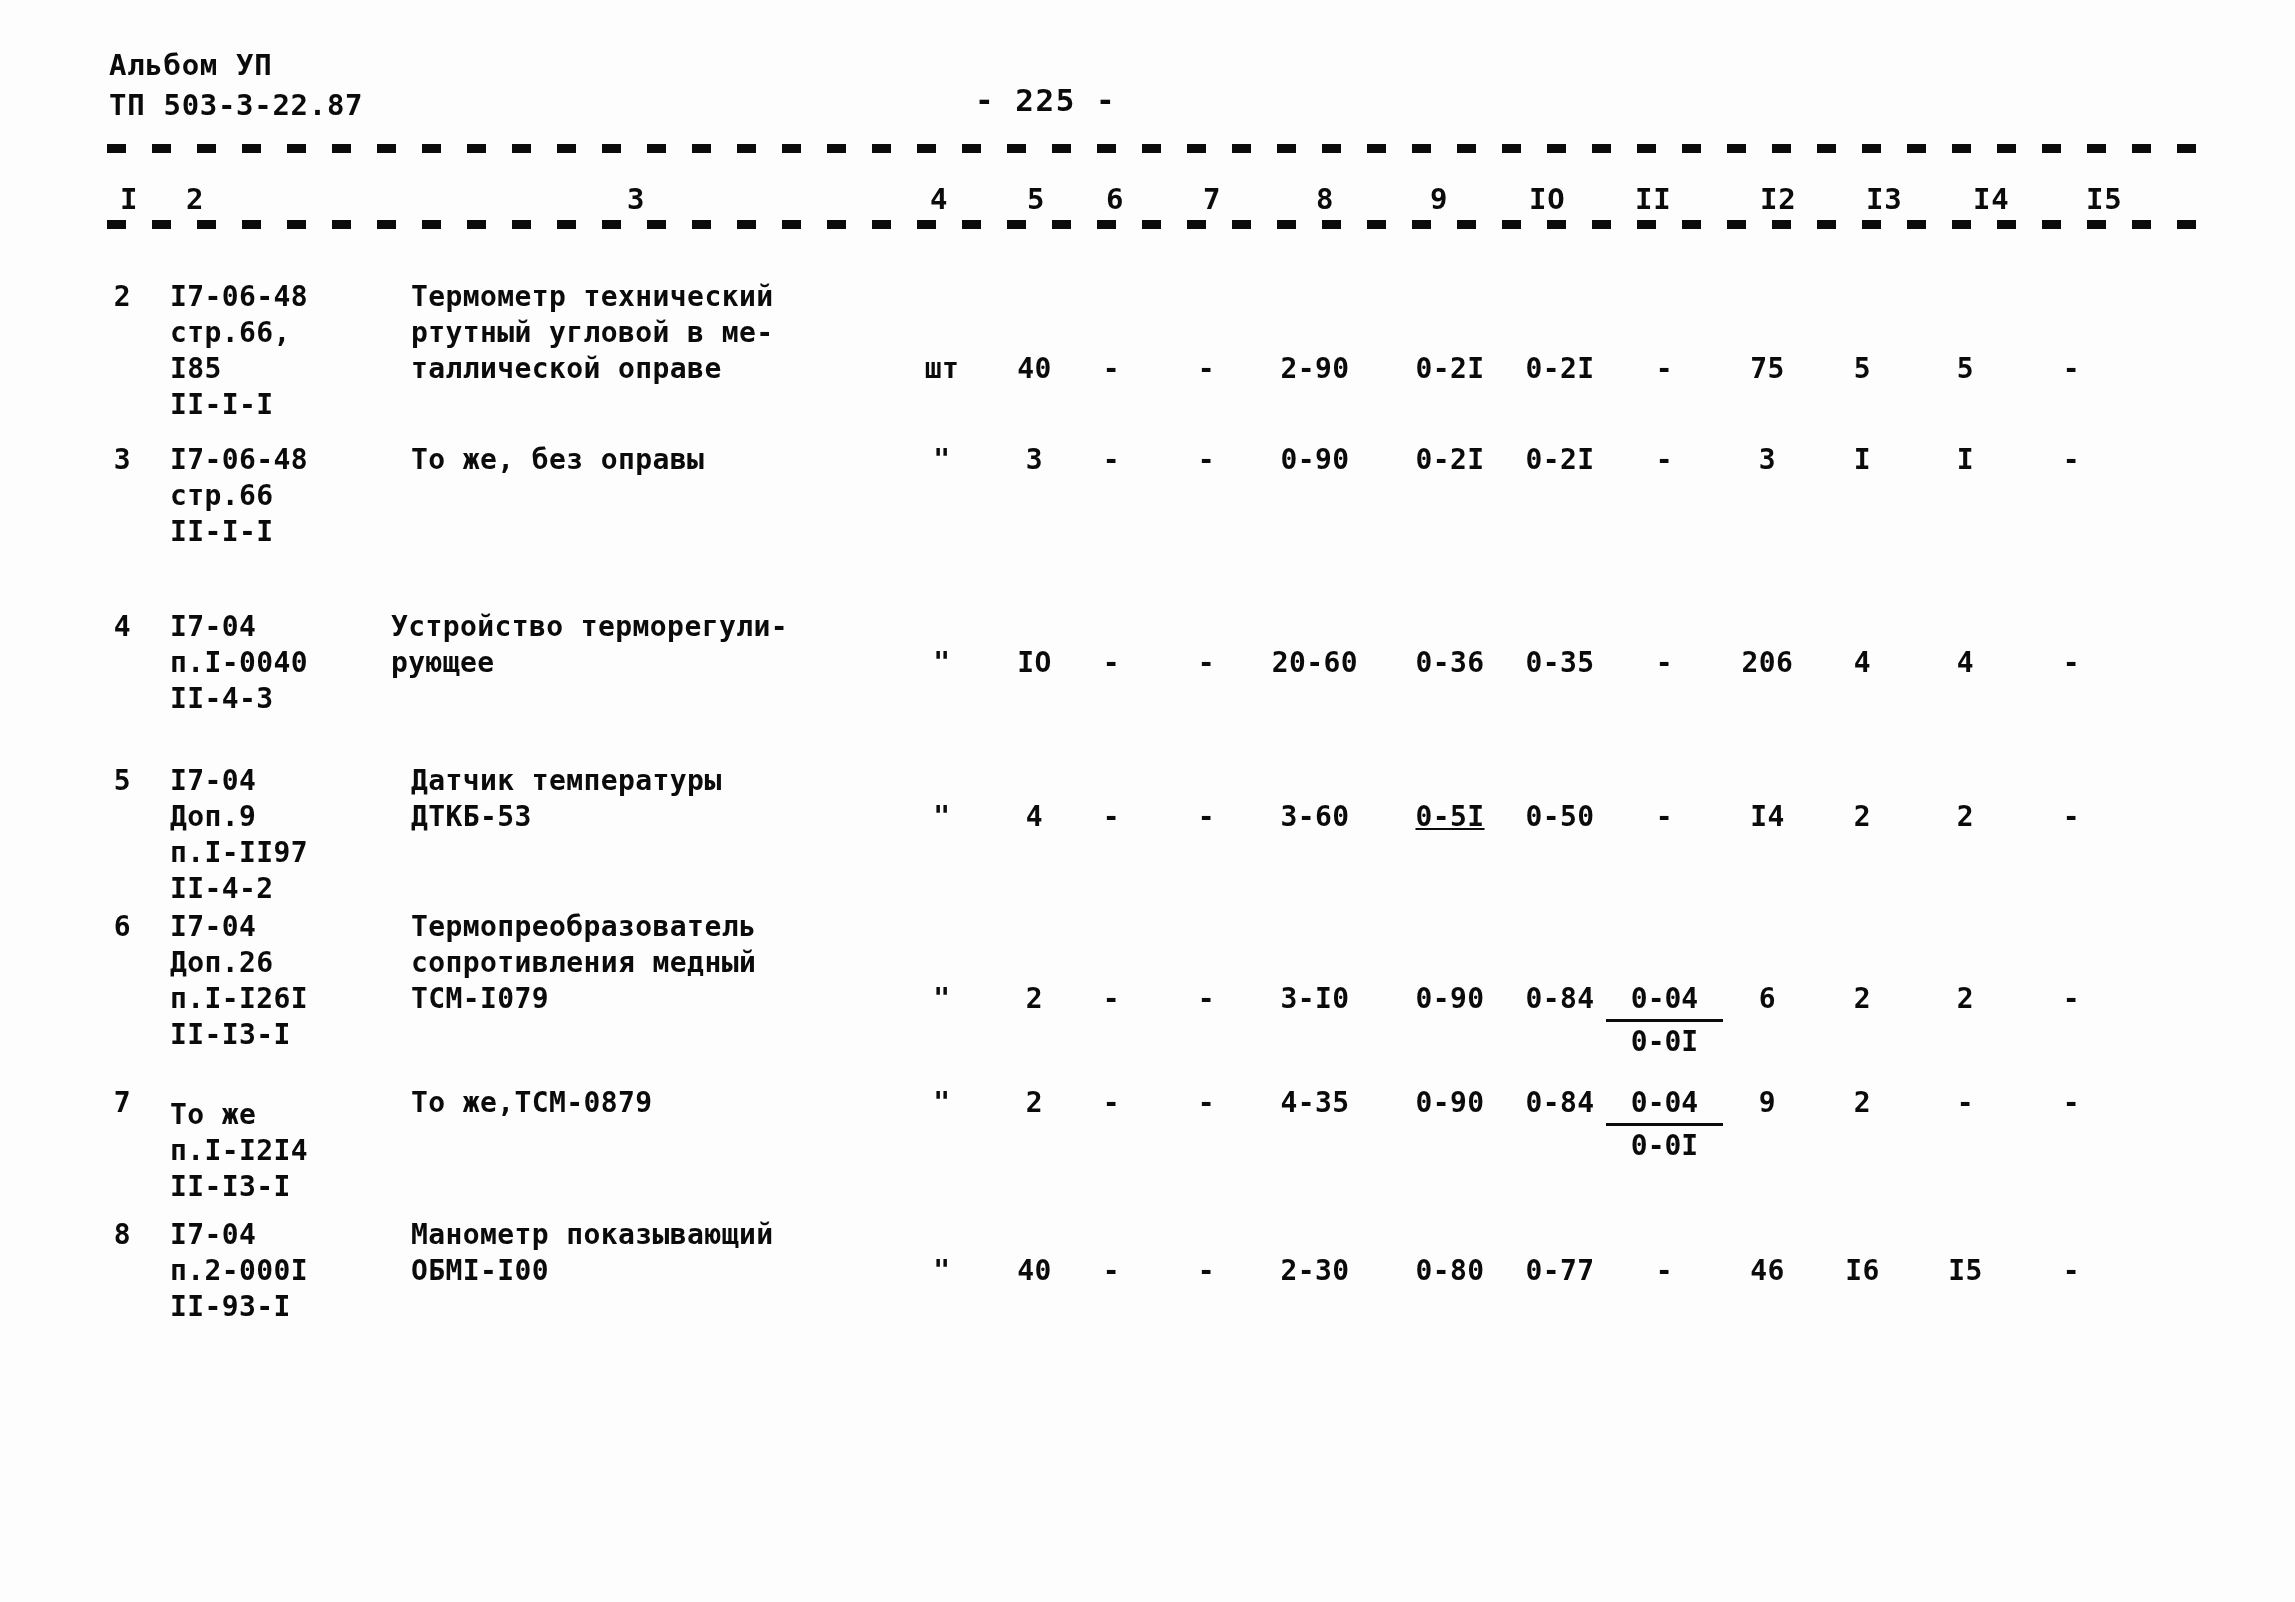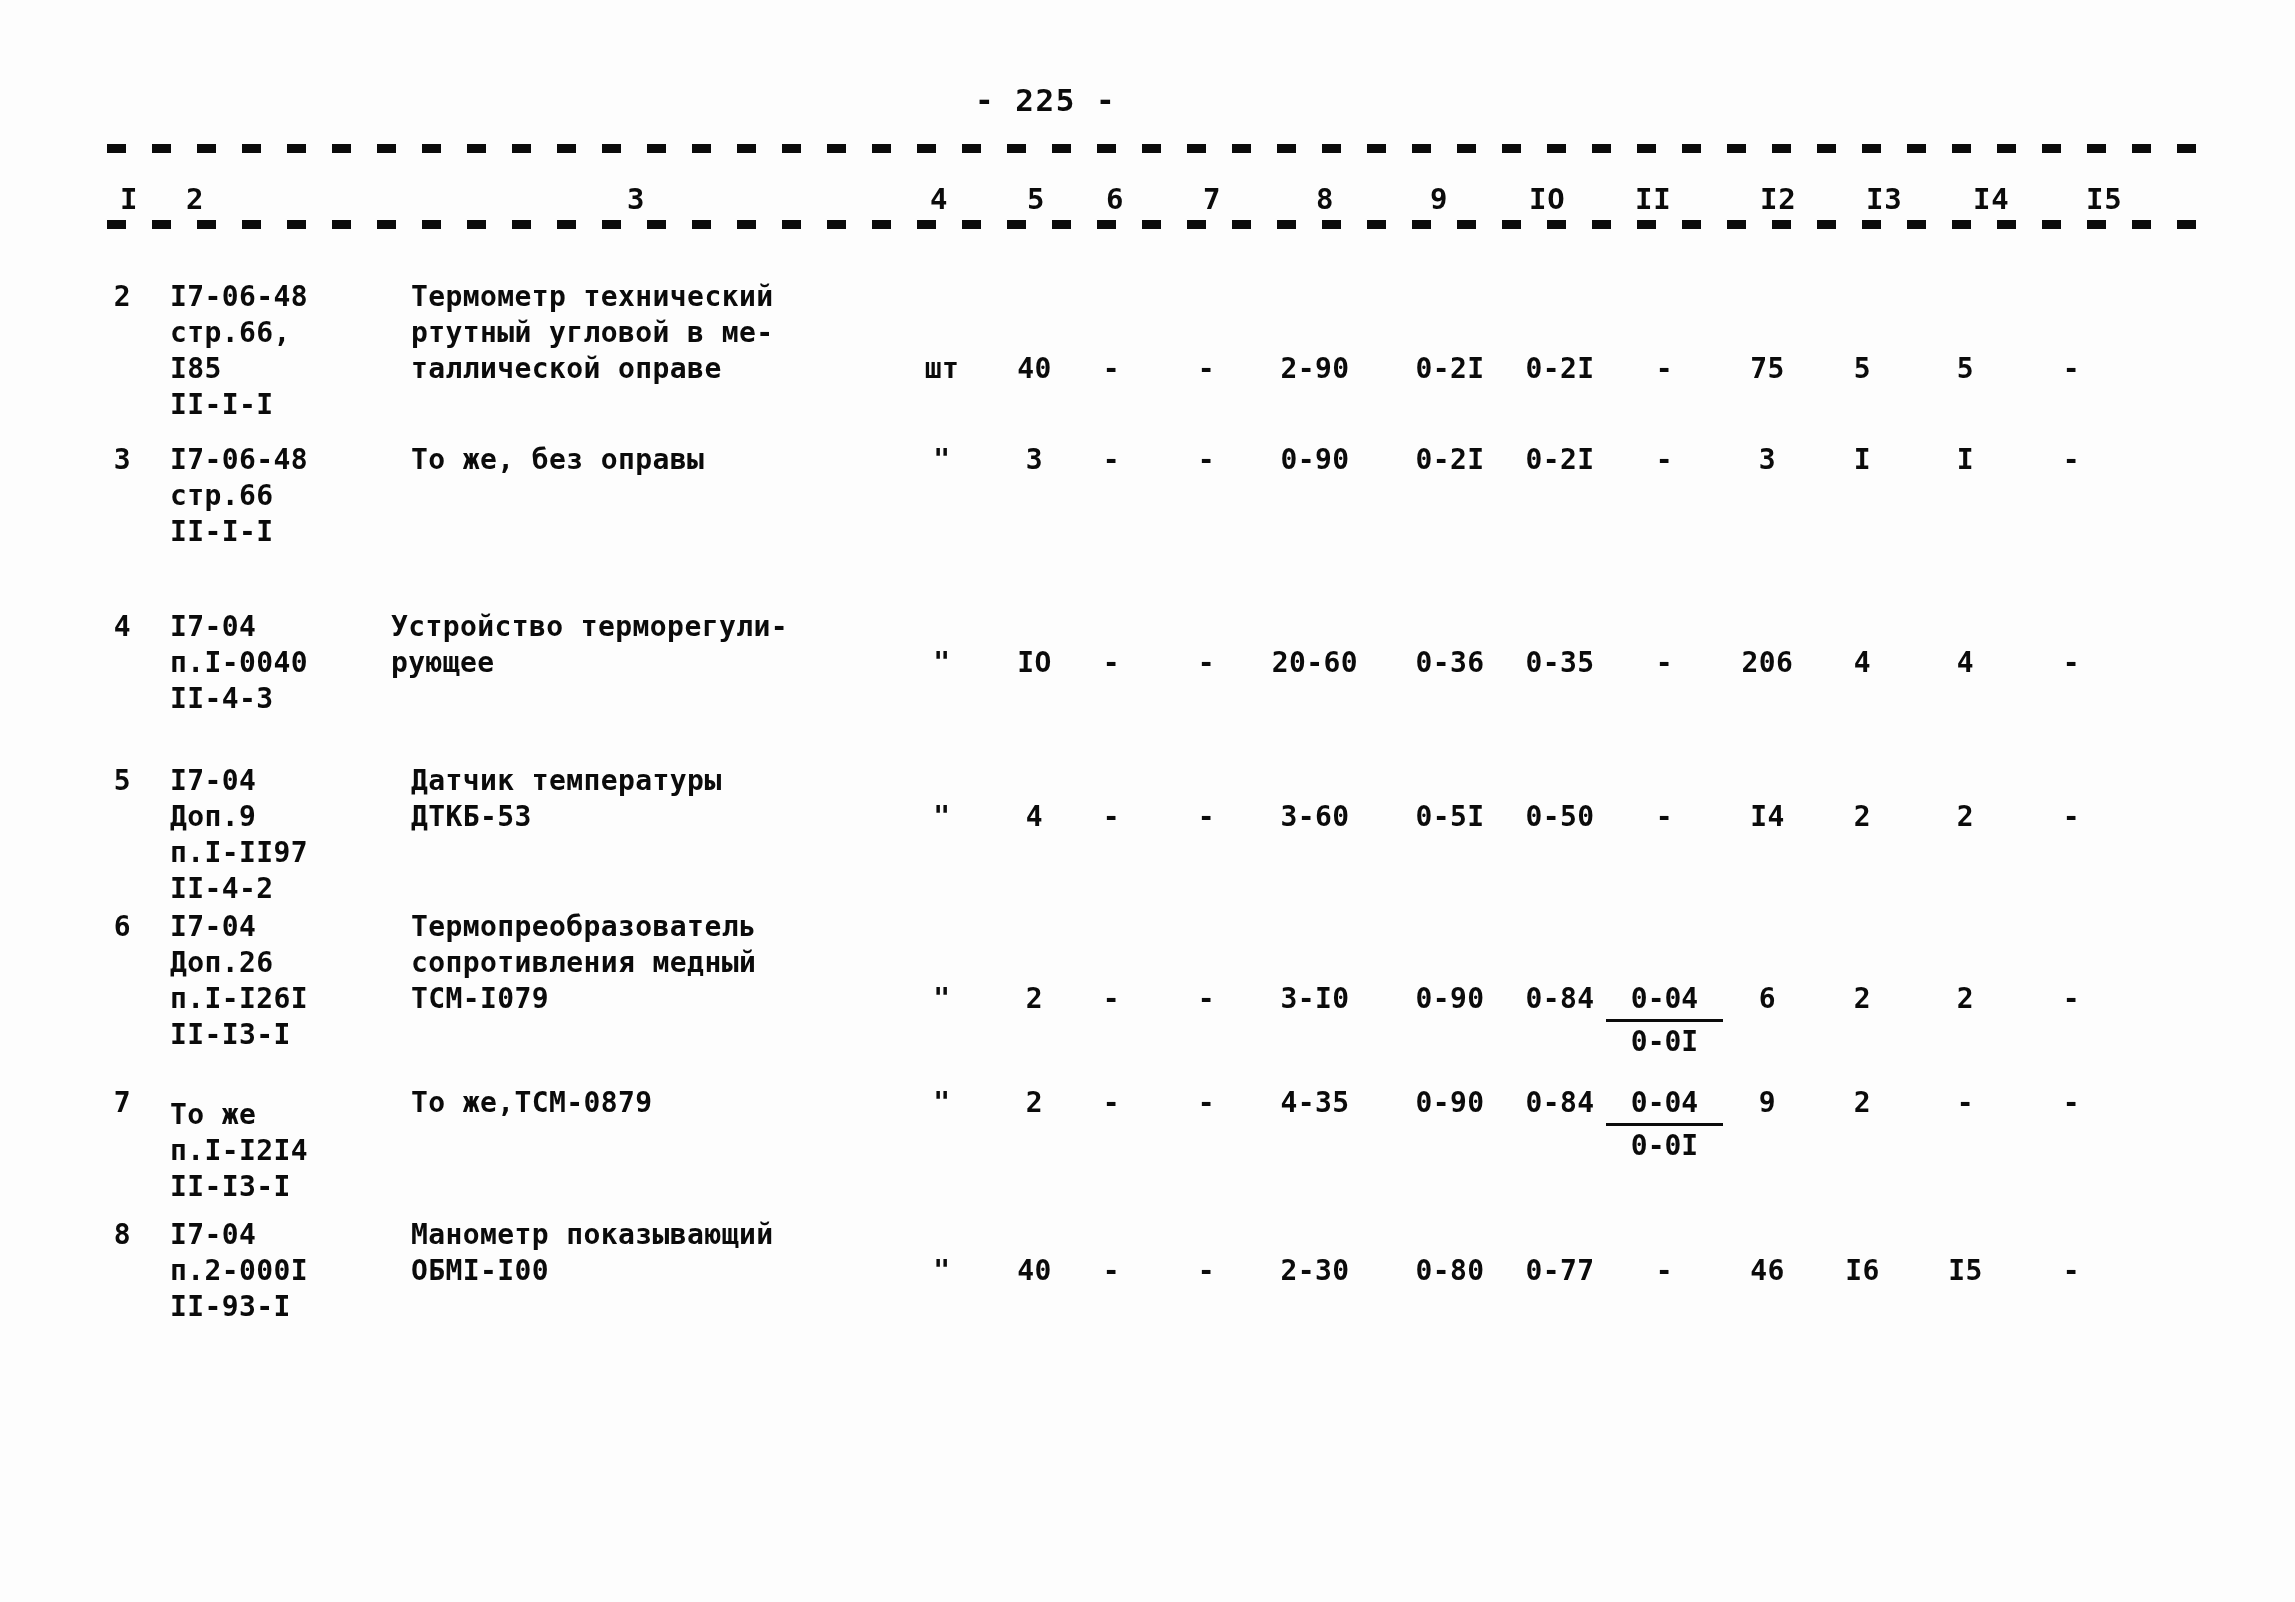--- a/index.html
+++ b/index.html
@@ -103,20 +103,24 @@
     padding-bottom: 1.5px;
     display: block;
   }
   .frac .bot { display: block; padding-top: 2.2px; }
 </style>
 </head>
 <body>
 
 <div class="page">
 
+  <div class="hdr-left">
+    <div>Альбом УП</div>
+    <div>ТП 503-3-22.87</div>
+  </div>
 
   <div class="page-num">- 225 -</div>
 
   <div class="dashrule r1"></div>
 
   <div id="colheads">
       <div class="colhead" style="left: 120px;">I</div>
       <div class="colhead" style="left: 186px;">2</div>
       <div class="colhead" style="left: 627px;">3</div>
       <div class="colhead" style="left: 930px;">4</div>
@@ -203,21 +207,21 @@
 Доп.9
 п.I-II97
 II-4-2</div>
         <div class="cell c-name" style="left: 411px; top: 0px;">Датчик температуры
 ДТКБ-53</div>
         <div class="cell c-unit" style="left: 909px; top: 36px;">"</div>
         <div class="cell num" style="left: 994px; width: 81px; top: 36px; text-align: center;">4</div>
         <div class="cell num" style="left: 1071px; width: 81px; top: 36px; text-align: center;">-</div>
         <div class="cell num" style="left: 1166px; width: 81px; top: 36px; text-align: center;">-</div>
         <div class="cell num" style="left: 1247px; width: 136px; top: 36px; text-align: center;">3-60</div>
-        <div class="cell num" style="left: 1386px; width: 128px; top: 36px; text-align: center;">0-5I</div>
+        <div class="cell num" style="left: 1386px; width: 128px; top: 36px; text-align: center; text-decoration: underline;">0-5I</div>
         <div class="cell num" style="left: 1496px; width: 128px; top: 36px; text-align: center;">0-50</div>
         <div class="cell num" style="left: 1606px; width: 117px; top: 36px; text-align: center;">-</div>
         <div class="cell num" style="left: 1709px; width: 117px; top: 36px; text-align: center;">I4</div>
         <div class="cell num" style="left: 1815px; width: 95px; top: 36px; text-align: center;">2</div>
         <div class="cell num" style="left: 1918px; width: 95px; top: 36px; text-align: center;">2</div>
         <div class="cell num" style="left: 2024px; width: 95px; top: 36px; text-align: center;">-</div>
       </div>
       <div class="row" style="top: 909px;">
         <div class="cell c-idx" style="left: 87px; top: 0px;">6</div>
         <div class="cell c-code" style="left: 170px; top: 0px;">I7-04

